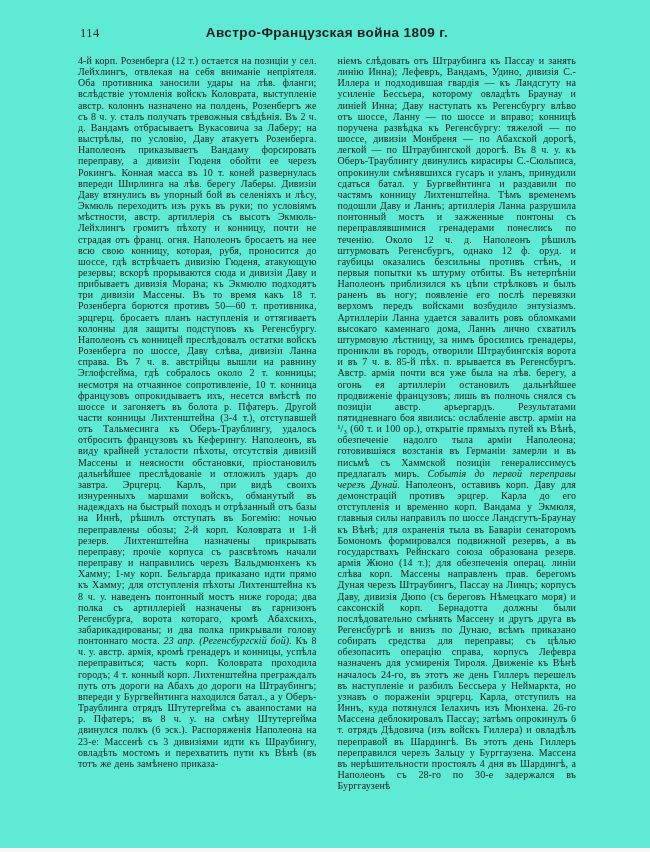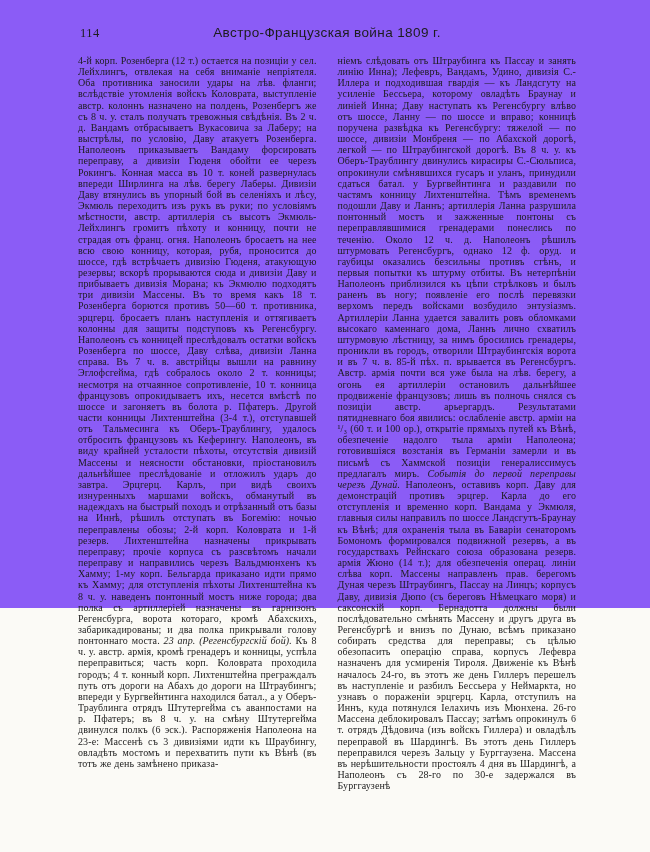--- a/index.html
+++ b/index.html
@@ -10,41 +10,41 @@
     width: 650px;
     height: 852px;
     background: #fbfaf6;
     overflow: hidden;
     font-family: "Liberation Serif", "DejaVu Serif", serif;
     color: #1c1c1c;
   }
   .page {
     box-sizing: border-box;
     width: 650px;
-    height: 608px;
+    height: 848px;
     padding: 24px 74px 0 78px;
-    background: #8b5cf6;
+    background: #5eead4;
   }
   .page-header {
     position: relative;
     height: 18px;
     margin-bottom: 13px;
   }
   .page-number {
     position: absolute;
     left: 2px;
     top: 2px;
     font-size: 12.5px;
     font-family: "Liberation Serif", serif;
     letter-spacing: 0.5px;
   }
   .running-title {
     text-align: center;
     font-family: "Liberation Sans", "DejaVu Sans", sans-serif;
-    font-weight: normal;
+    font-weight: bold;
     font-size: 13.5px;
     letter-spacing: 0.4px;
     padding-top: 1px;
   }
   .text-columns {
     display: flex;
     gap: 21px;
   }
   .col {
     width: 243px;

